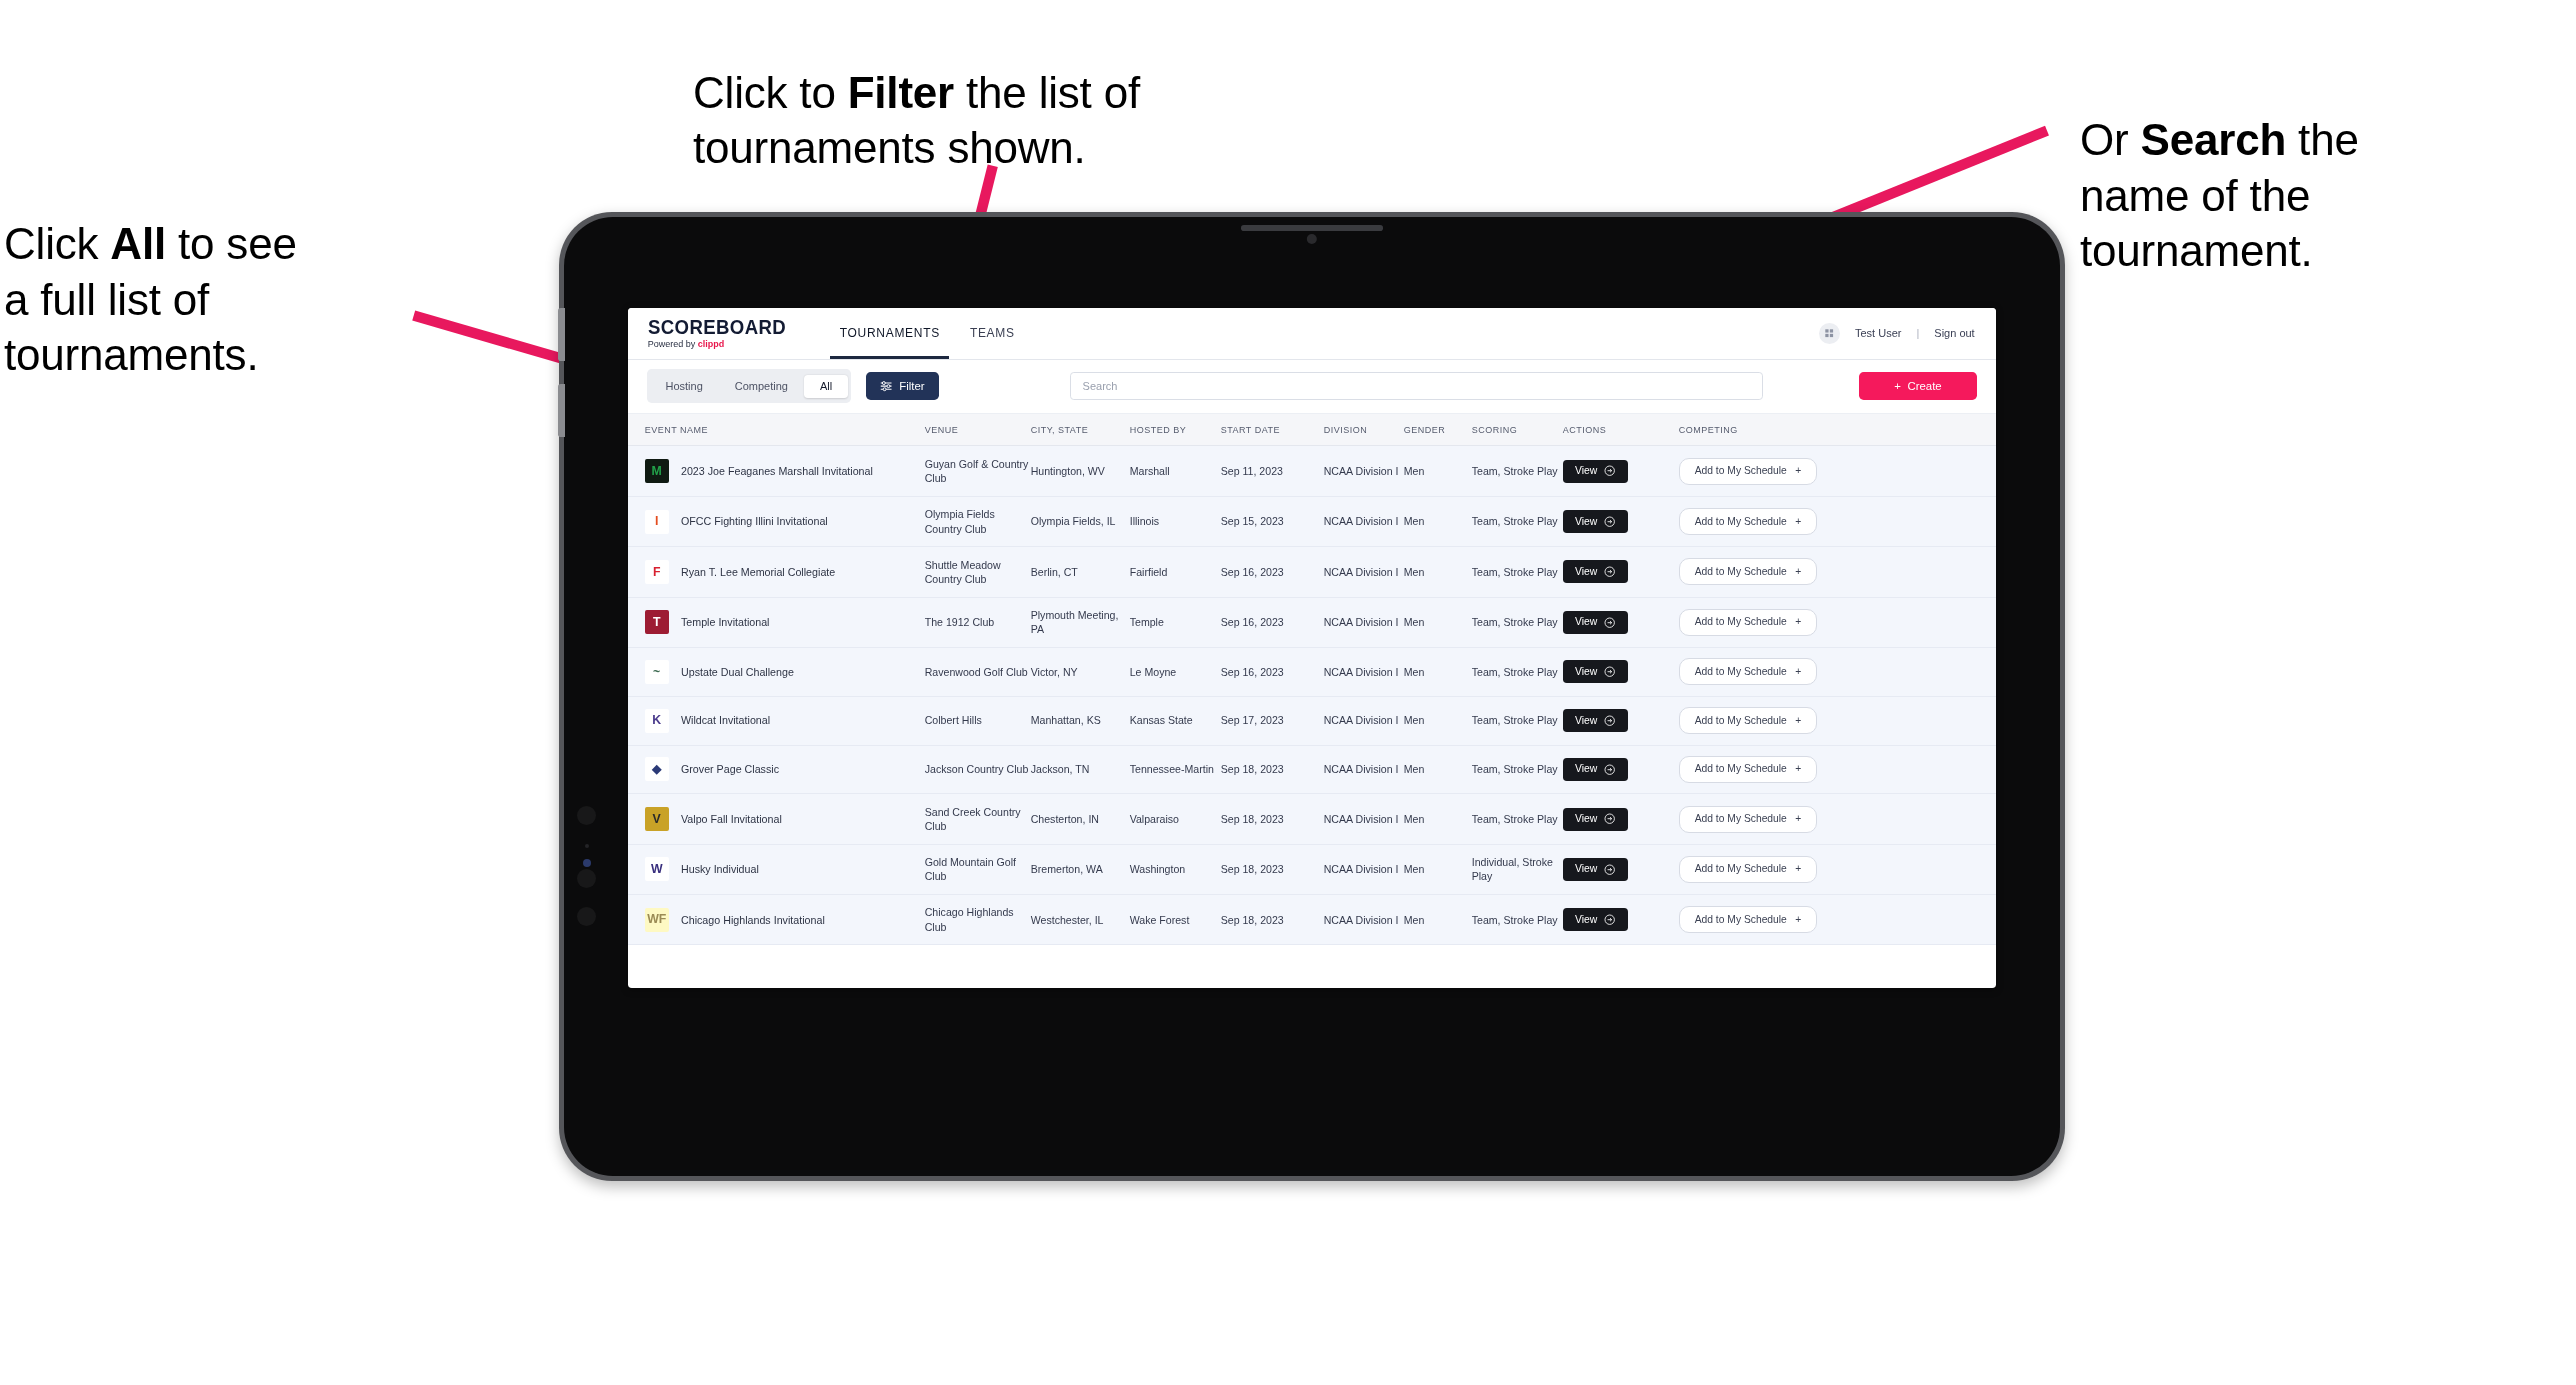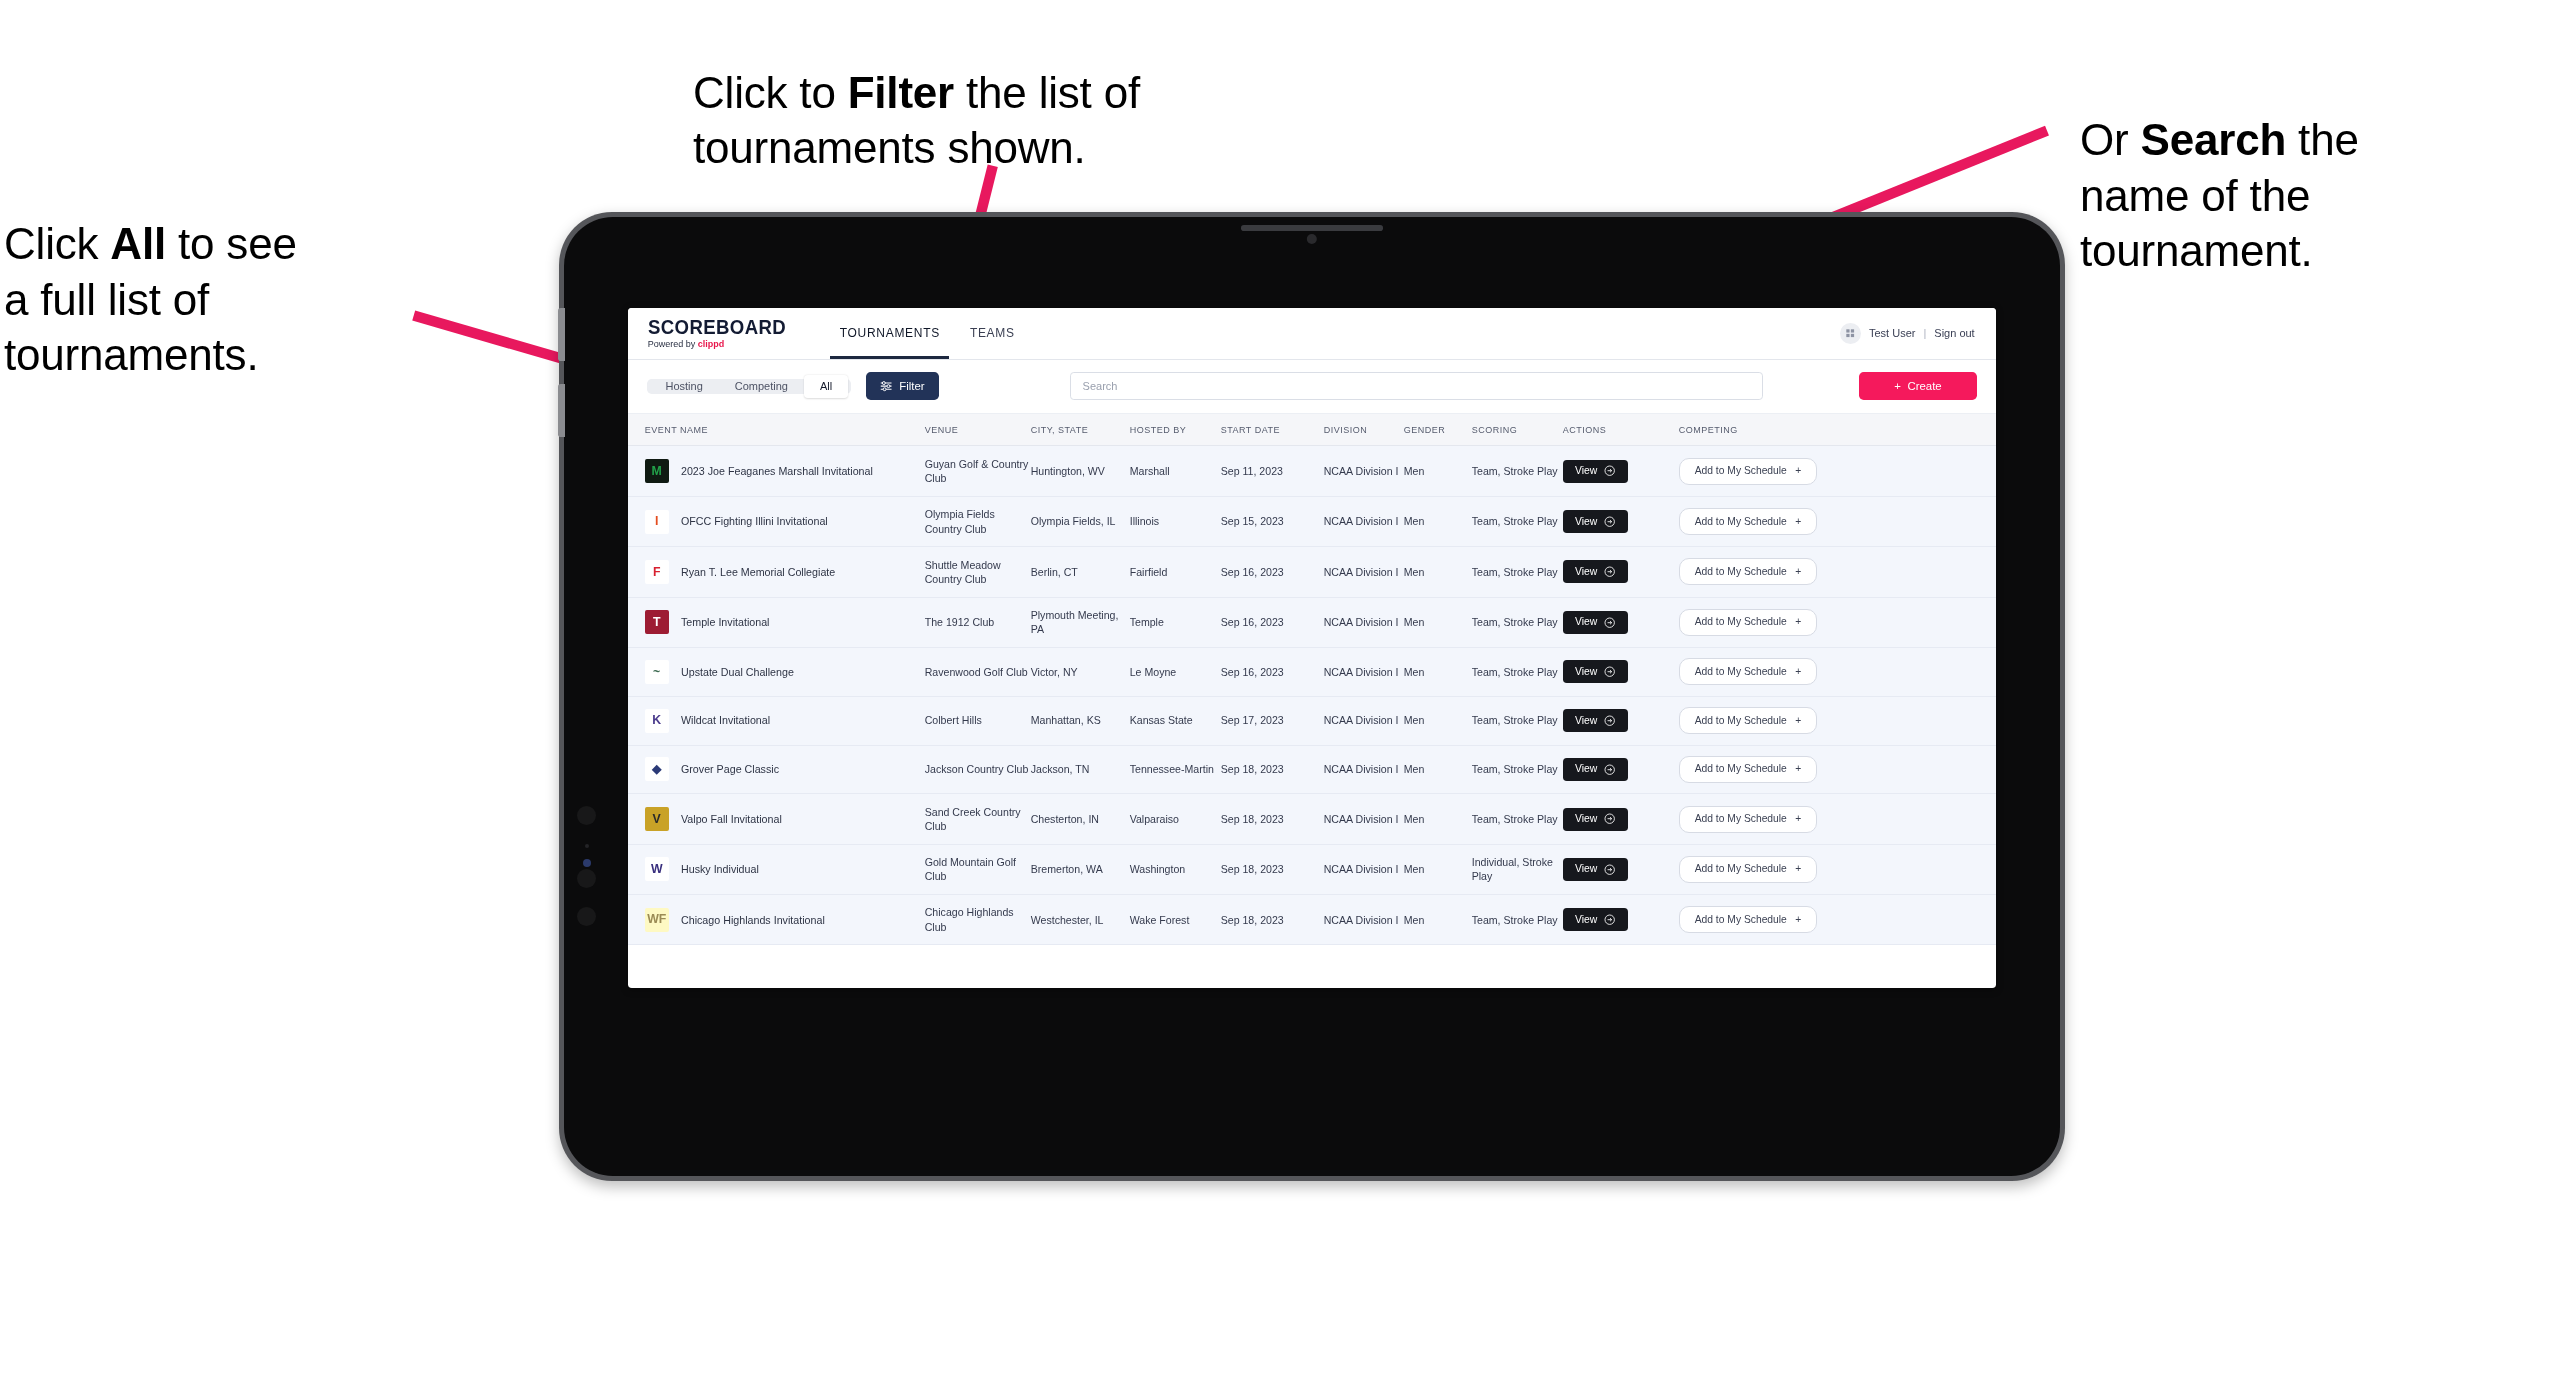--- a/index.html
+++ b/index.html
@@ -124,21 +124,21 @@
     text-transform:uppercase;
   }
   .nav-tab.active{color:#101728;font-weight:400;}
   .nav-tab.active:after{
     content:"";position:absolute;left:5.7px;right:5.7px;bottom:0;
     height:2.8px;background:#1d2840;
   }
 
   .header-right{
     margin-left:auto;display:flex;align-items:center;
-    padding-right:21px;gap:8px;
+    padding-right:21px;gap:15px;
     font-size:11px;color:#3b4055;
   }
   .avatar{
     width:21px;height:21px;border-radius:50%;
     background:#eceef2;
     display:flex;align-items:center;justify-content:center;
     color:#7b8194;font-size:9.5px;
   }
   .hr-sep{color:#aeb3c0;}
   .hr-link{cursor:pointer;}
@@ -146,21 +146,21 @@
   
   .toolbar{
     height:53px;background:#ffffff;
     display:flex;align-items:center;
     padding:0 19px;gap:11.4px;
     border-bottom:0.9px solid #eceff4;
   }
   .segmented{
     display:flex;align-items:center;
     background:#eceef2;border-radius:4.7px;
-    padding:2.8px;height:15px;box-sizing:border-box;
+    padding:2.8px;height:34px;box-sizing:border-box;
   }
   .seg{
     padding:0 16px;height:23px;
     display:flex;align-items:center;justify-content:center;
     font-size:11px;color:#4d5264;border-radius:3.8px;cursor:pointer;
     white-space:nowrap;
   }
   .seg.active{
     background:#ffffff;color:#14192a;
     box-shadow:0 0.9px 1.9px rgba(0,0,0,.14);

